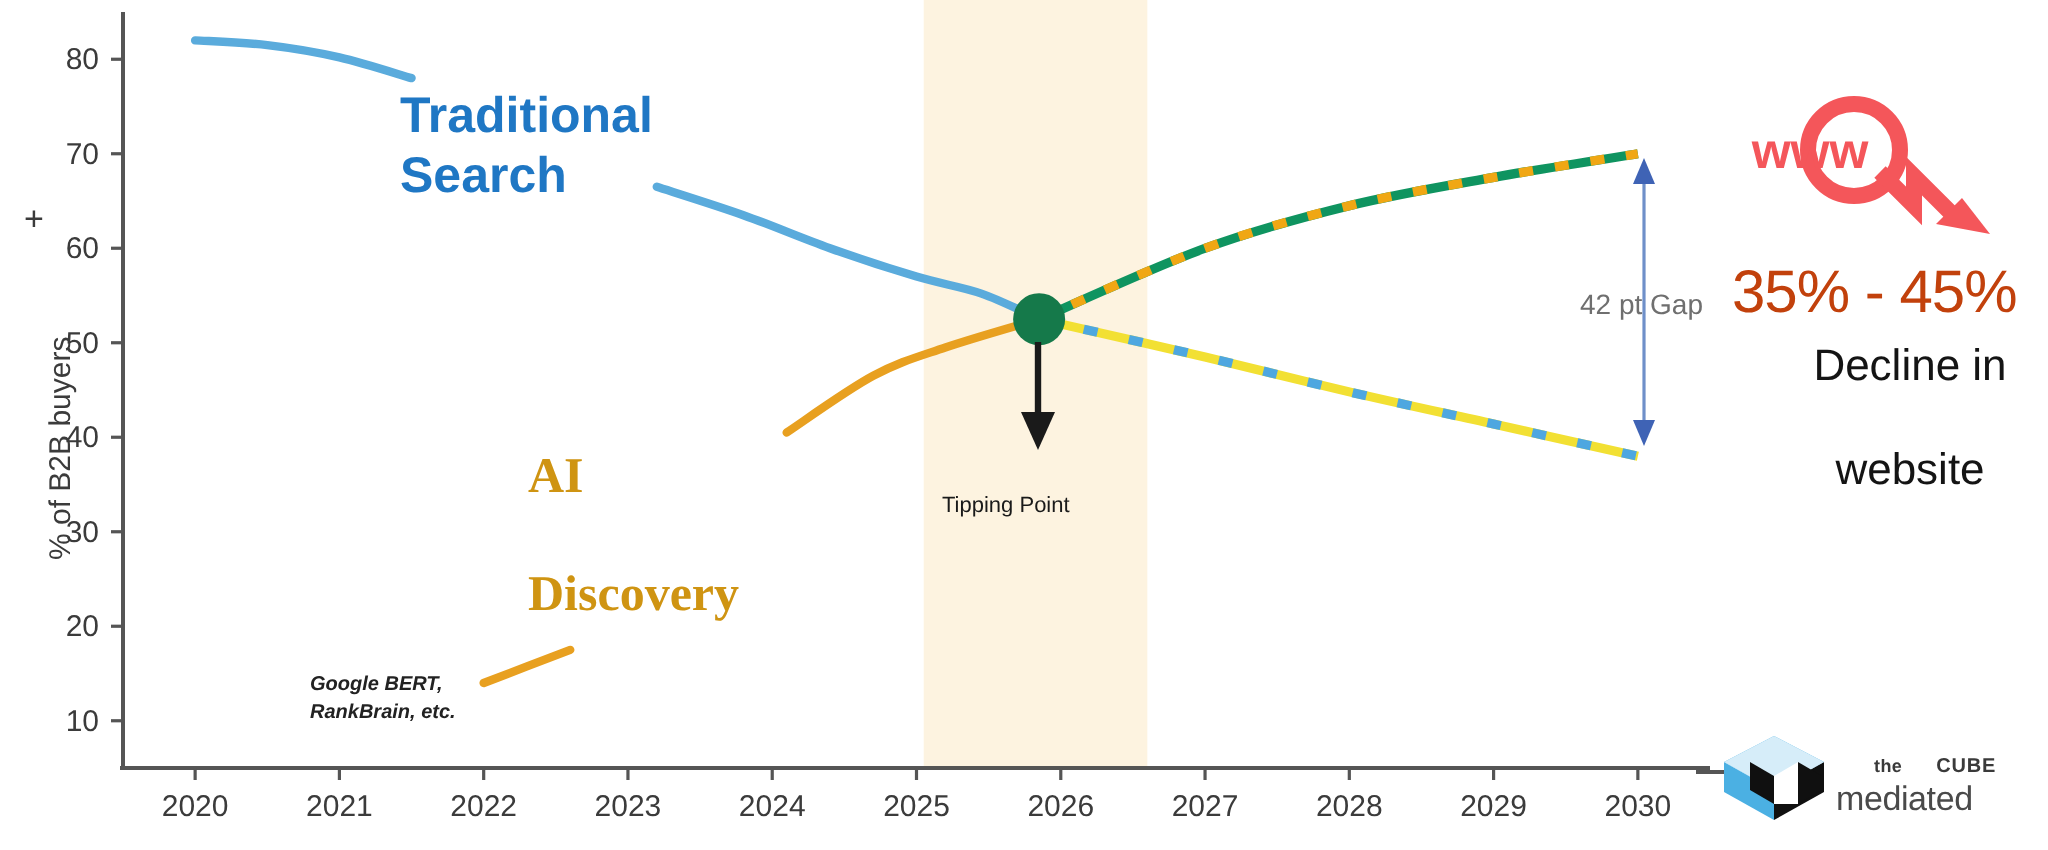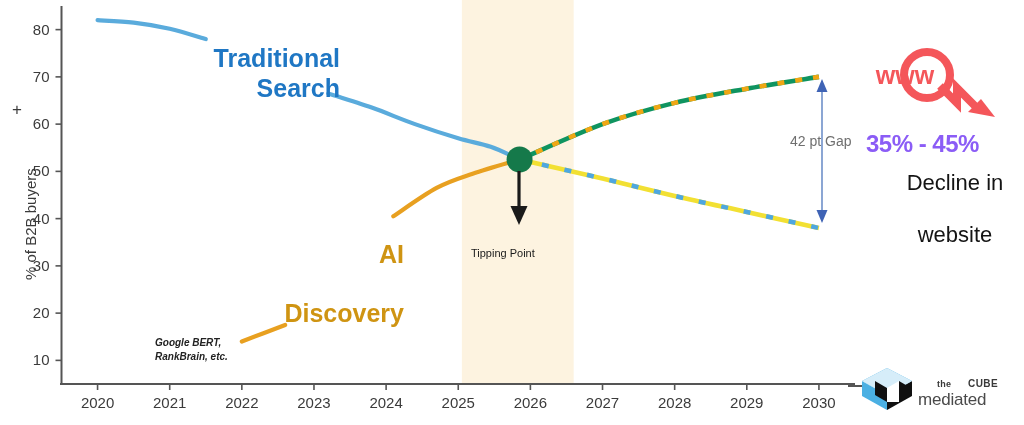--- a/index.html
+++ b/index.html
@@ -22,21 +22,21 @@
   }
   .plus-sym{
     position:absolute;
     color:#3b3b3b;
     font-size:17px;
   }
 
   .series-label{
     position:absolute;
     font-weight:bold;
-    text-align:right;
+    text-align:left;
     line-height:1.18;
     white-space:nowrap;
   }
   .series-label.blue{color:#1f77c4;font-size:25px;}
   .series-label.gold{color:#cf9412;font-size:25px;}
 
   .small-note{
     position:absolute;
     font-style:italic;
     font-weight:bold;
@@ -55,23 +55,23 @@
 
   .gap-label{
     position:absolute;
     font-size:14px;
     color:#6f6f6f;
     white-space:nowrap;
   }
 
   .stat-pct{
     position:absolute;
-    color:#8b5cf6;
-    font-weight:bold;
-    font-size:24px;
+    color:#c2410c;
+    font-weight:normal;
+    font-size:30px;
     white-space:nowrap;
     letter-spacing:-0.5px;
   }
   .stat-desc{
     position:absolute;
     color:#141414;
     font-size:22px;
     text-align:center;
     line-height:1.18;
     width:200px;
@@ -197,34 +197,34 @@
   </svg>
 
   <div class="ylabel" style="left:22px; top:280px; transform:rotate(-90deg);">% of B2B buyers</div>
   <div class="plus-sym" style="left:12px; top:100px;">+</div>
 
   <div class="series-label blue" style="left:200px; top:44px; width:140px;">
     <span>Traditional</span><br>
     <span>Search</span>
   </div>
 
-  <div class="series-label gold" style="left:264px; top:240px; width:140px;">
+  <div class="series-label gold" style="left:264px; top:224px; width:140px;font-family:Liberation Serif, serif;">
     <span>AI</span><br>
     <br>
     <span>Discovery</span>
   </div>
 
   <div class="small-note" style="left:155px; top:336px;">
     <span>Google BERT,</span><br>
     <span>RankBrain, etc.</span>
   </div>
 
   <div class="tipping-label" style="left:471px; top:247px;">Tipping Point</div>
 
-  <div class="gap-label" style="left:790px; top:133px;">42 pt Gap</div>
+  <div class="gap-label" style="left:790px; top:144px;">42 pt Gap</div>
 
   <div class="stat-pct" style="left:866px; top:130px;">35% - 45%</div>
   <div class="stat-desc" style="left:855px; top:170px;">
     <span>Decline in</span><br>
     <br>
     <span>website</span>
   </div>
 
   <div class="logo-text" style="left:918px; top:374px;">
     <div style="white-space:nowrap;">

